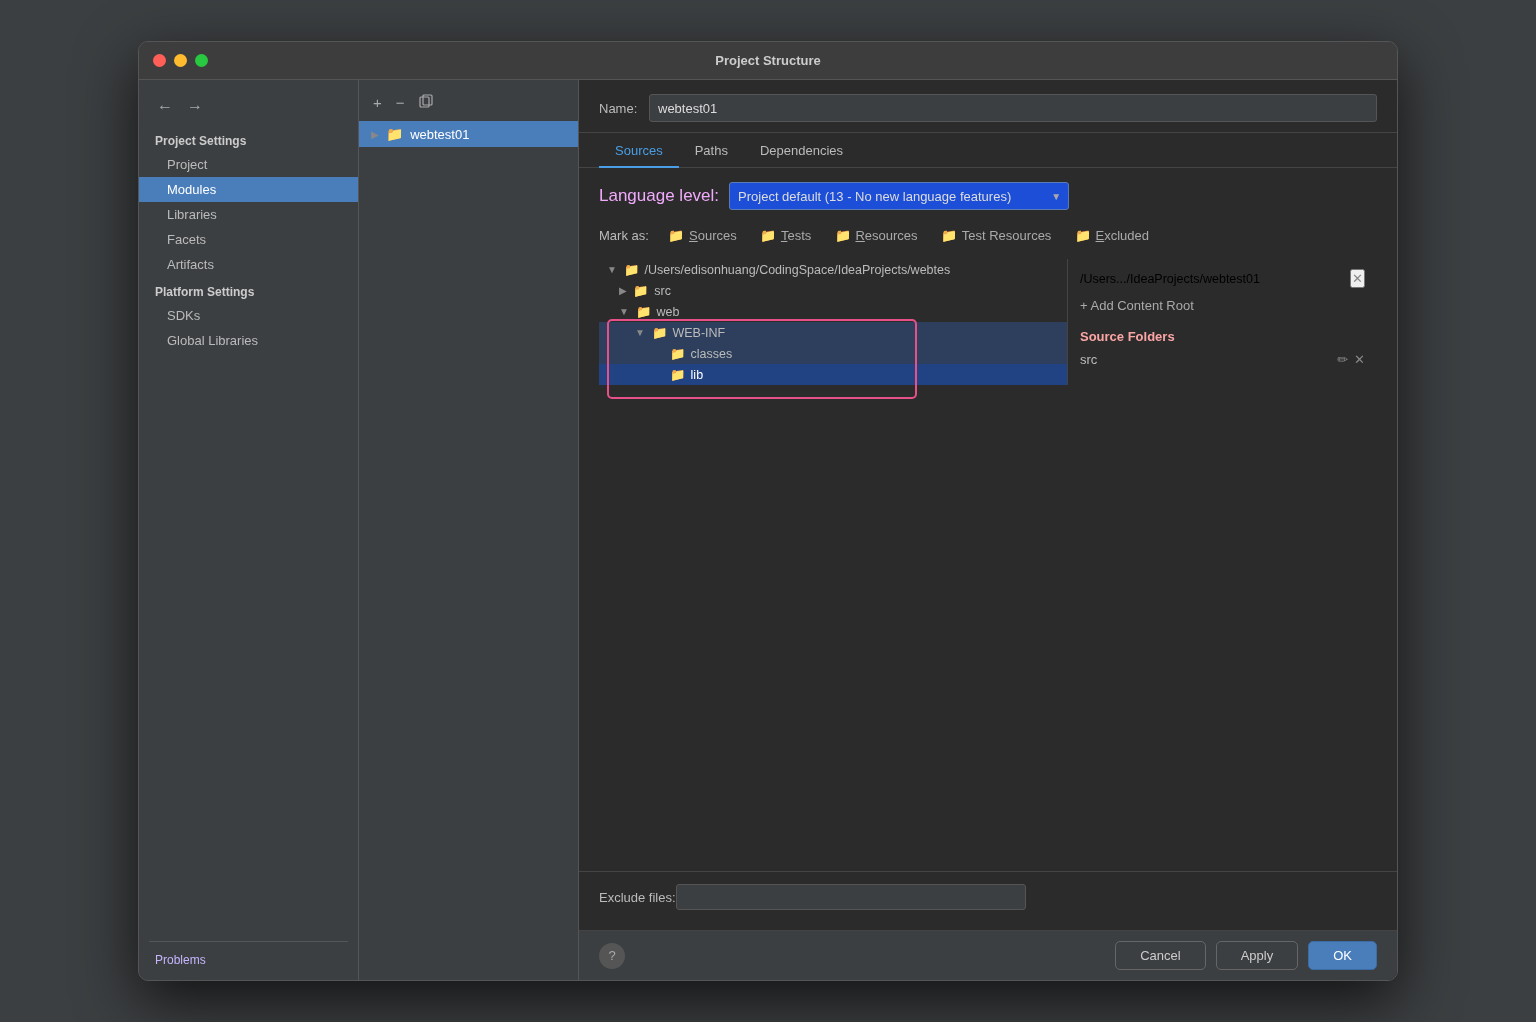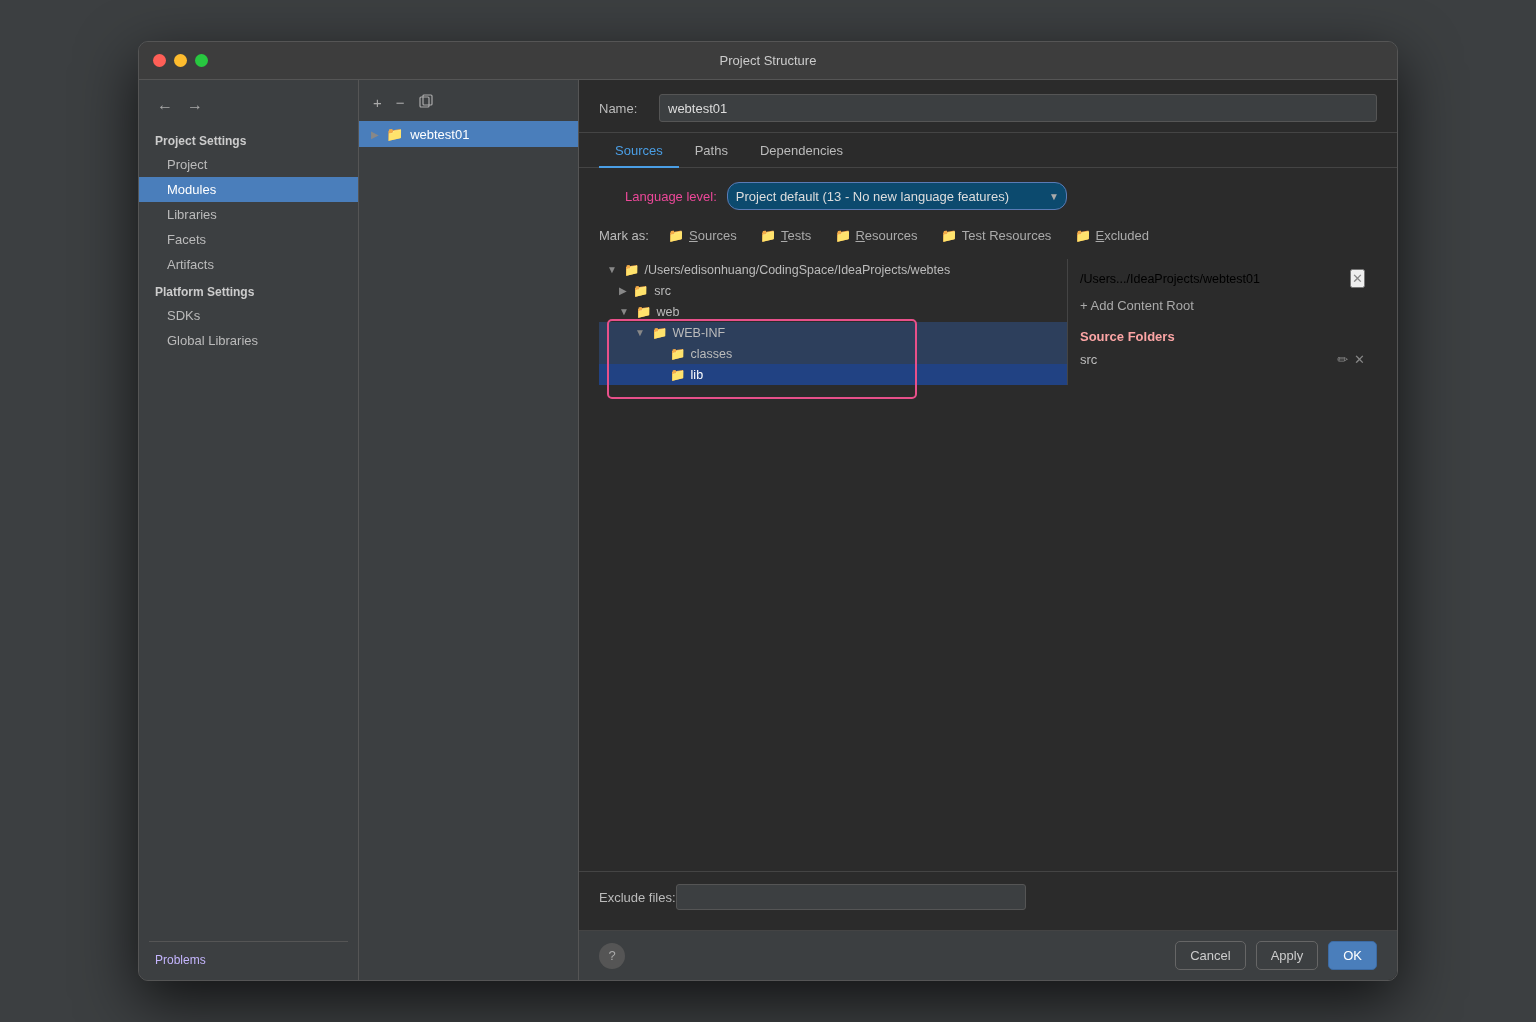--- a/index.html
+++ b/index.html
@@ -35,21 +35,21 @@
       gap: 8px;
       align-items: center;
     }
     .tl { width: 13px; height: 13px; border-radius: 50%; }
     .tl-red { background: #ff5f57; }
     .tl-yellow { background: #febc2e; }
     .tl-green { background: #28c840; }
     .titlebar-title {
       color: #ccc;
       font-size: 13px;
-      font-weight: 400;
+      font-weight: 700;
     }
     .main-content {
       display: flex;
       height: 900px;
     }
     
     .sidebar {
       width: 220px;
       background: #3c3f41;
       border-right: 1px solid #555;
@@ -139,21 +139,20 @@
     .right-panel {
       flex: 1;
       display: flex;
       flex-direction: column;
       background: #2b2b2b;
       position: relative;
     }
     .name-row {
       display: flex;
       align-items: center;
-      gap: 10px;
       padding: 14px 20px 10px;
       border-bottom: 1px solid #444;
     }
     .name-label {
       color: #bbb;
       font-size: 13px;
       min-width: 50px;
     }
     .name-input {
       flex: 1;
@@ -187,28 +186,27 @@
       padding: 14px 20px;
       overflow: auto;
     }
     .lang-row {
       display: flex;
       align-items: center;
       gap: 10px;
       margin-bottom: 16px;
     }
     .lang-label {
-      color: #ec4899;
-      font-size: 13px;
-      margin-left: 26px;
+      color: #f0abfc;
+      font-size: 17px;
     }
     .lang-select {
-      background: #0c4a6e;
+      background: #1d4ed8;
       border: 1px solid #5a7bb5;
-      border-radius: 12px;
+      border-radius: 3px;
       color: #ddd;
       font-size: 13px;
       padding: 4px 28px 4px 8px;
       height: 28px;
       appearance: none;
       -webkit-appearance: none;
       position: relative;
       min-width: 340px;
       cursor: pointer;
     }
@@ -393,21 +391,21 @@
       background: #555;
       border: none;
       color: #aaa;
       font-size: 13px;
       cursor: pointer;
       display: flex;
       align-items: center;
       justify-content: center;
     }
     .btn {
-      padding: 6px 14px;
+      padding: 6px 24px;
       border-radius: 5px;
       font-size: 13px;
       cursor: pointer;
       border: 1px solid #666;
     }
     .btn-cancel {
       background: #3c3f41;
       color: #ccc;
     }
     .btn-apply {

